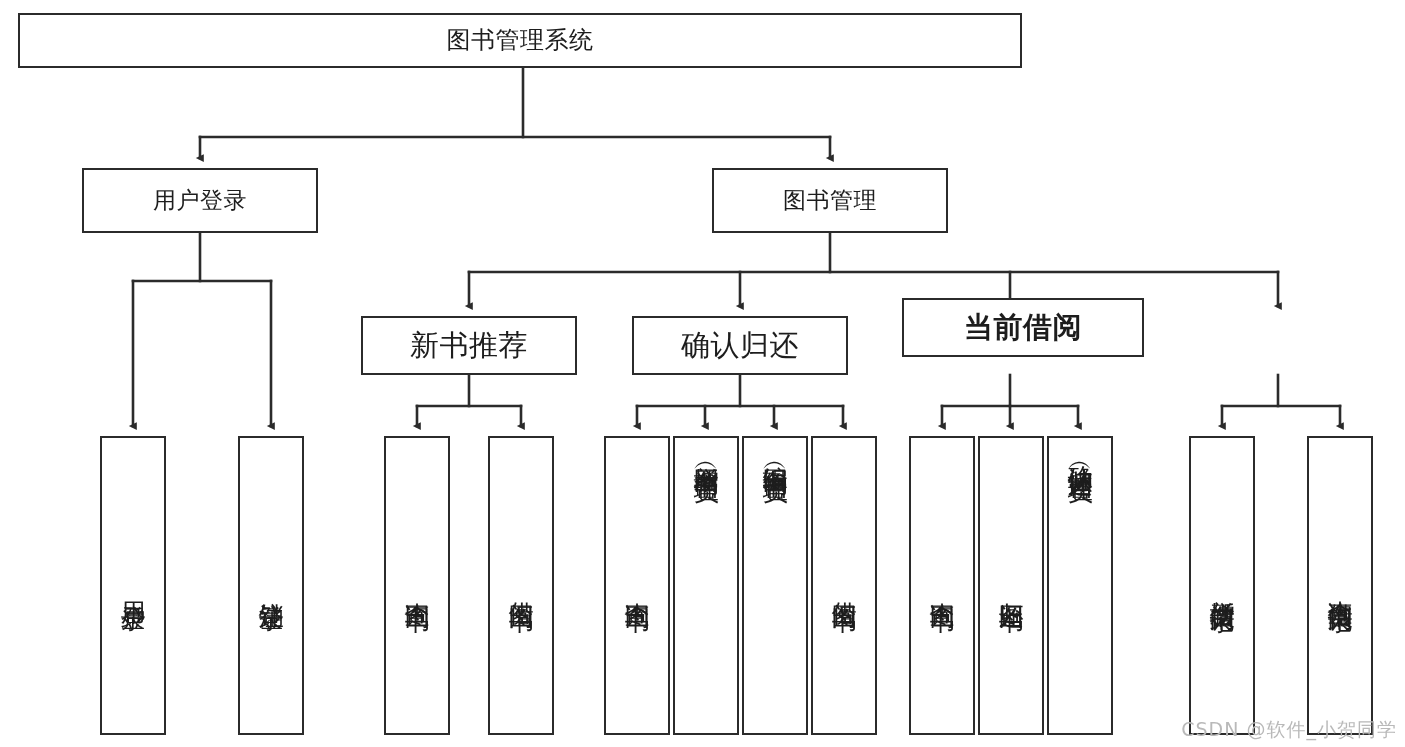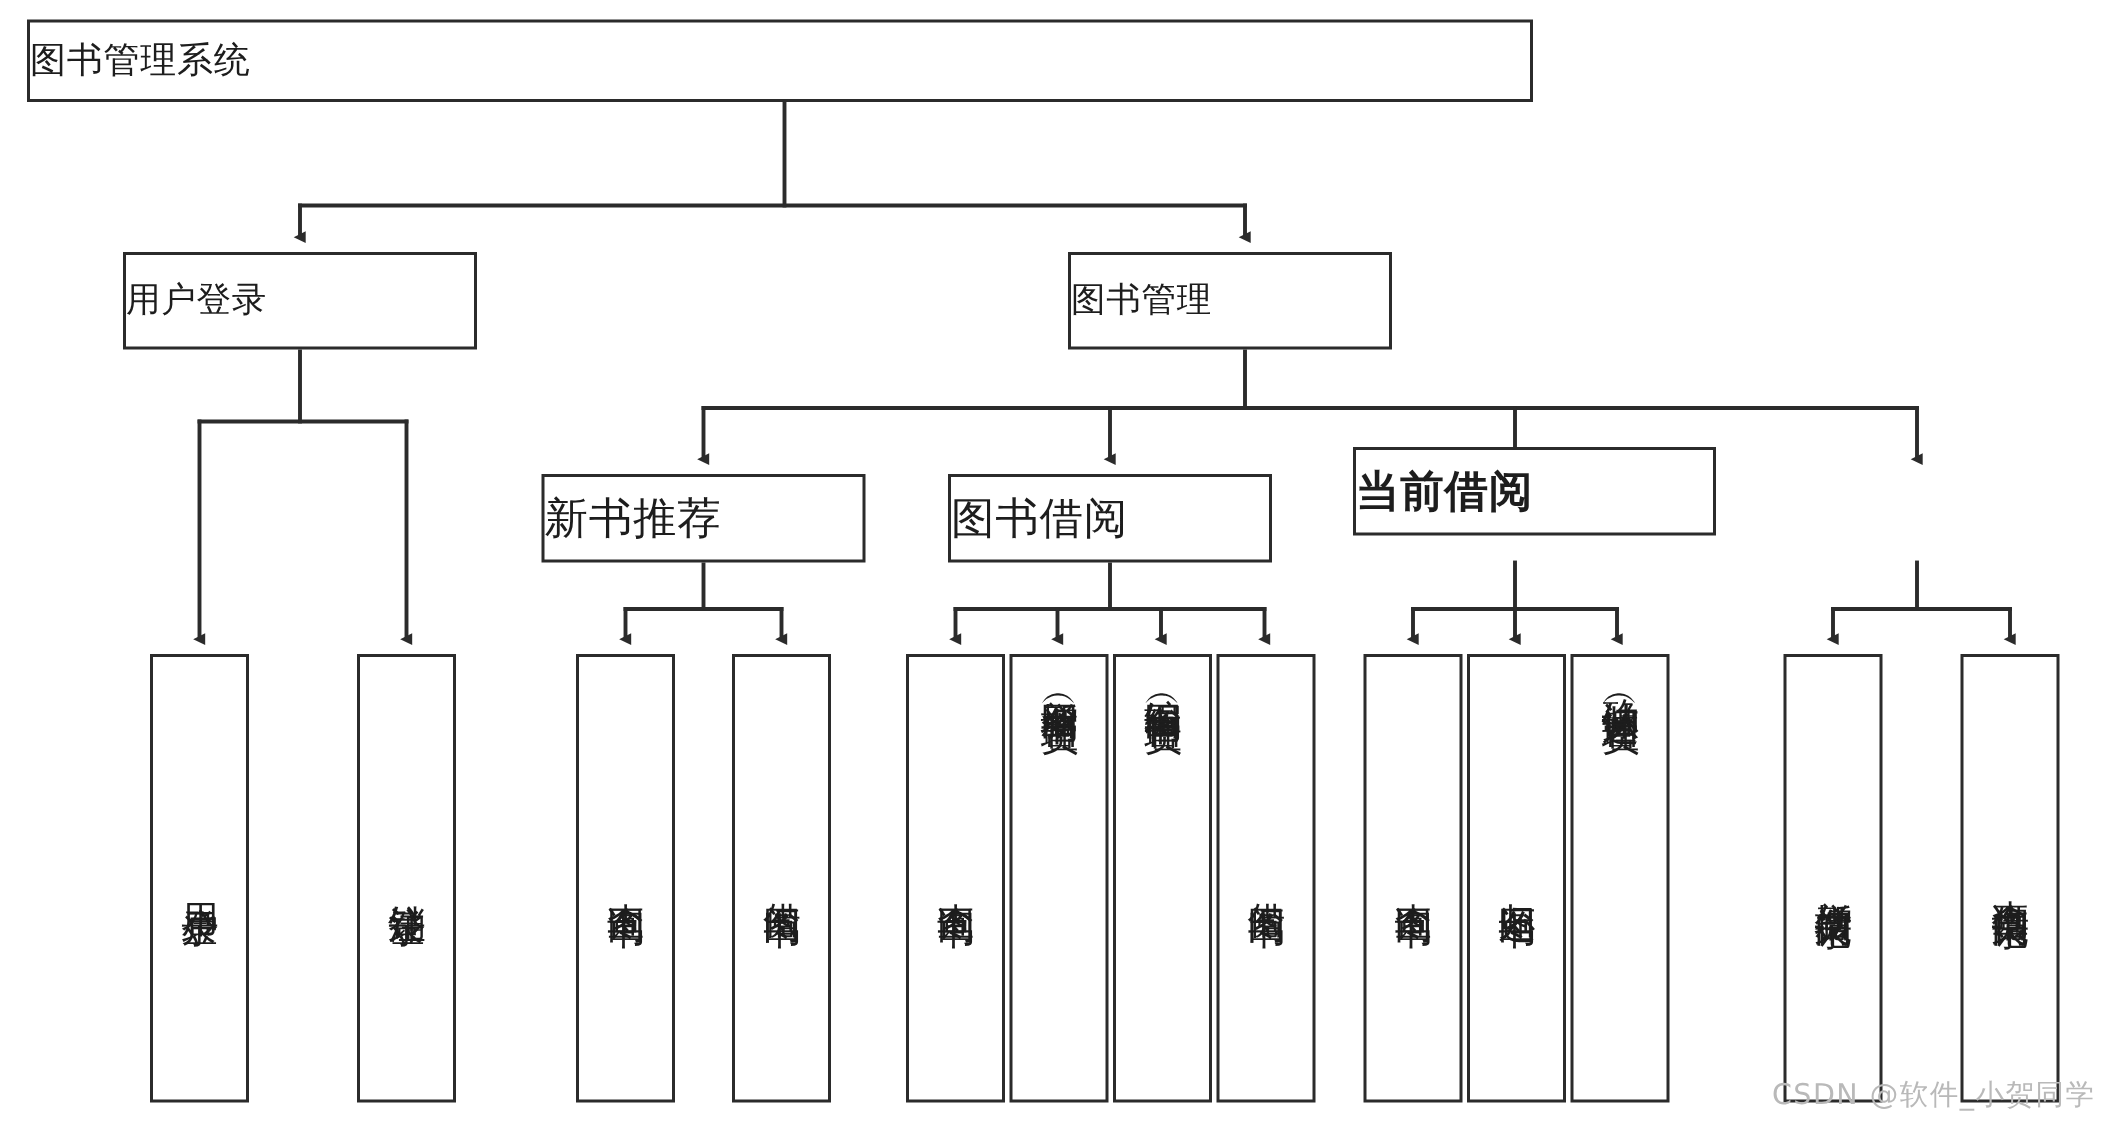--- a/index.html
+++ b/index.html
@@ -27,20 +27,21 @@
     pointer-events: none;
   }
   .node {
     position: absolute;
     box-sizing: border-box;
     border: 2px solid #2b2b2b;
     background: #ffffff;
     color: #1d1d1d;
     display: flex;
     align-items: center;
+    justify-content: center;
     z-index: 2;
   }
   .node .label {
     font-size: 23px;
     line-height: 1.05;
     letter-spacing: 0.5px;
     white-space: nowrap;
     color: #1d1d1d;
   }
   .node.root .label { font-size: 24px; }
@@ -135,29 +136,29 @@
     </g>
   </svg>
 
   <div class="node root" style="left:18px; top:13px; width:1004px; height:55px;">
     <span class="label">图书管理系统</span>
   </div>
 
   <div class="node level1" style="left:82px; top:168px; width:236px; height:65px;">
     <span class="label">用户登录</span>
   </div>
-  <div class="node level1" style="left:712px; top:168px; width:216px; height:65px;">
+  <div class="node level1" style="left:712px; top:168px; width:236px; height:65px;">
     <span class="label">图书管理</span>
   </div>
 
   <div class="node level2" style="left:361px; top:316px; width:216px; height:59px;">
     <span class="label">新书推荐</span>
   </div>
   <div class="node level2" style="left:632px; top:316px; width:216px; height:59px;">
-    <span class="label">图书借阅</span>
+    <span class="label">确认归还</span>
   </div>
   <div class="node level2" style="left:902px; top:298px; width:242px; height:59px;font-weight:bold;">
     <span class="label">当前借阅</span>
   </div>
 
   <div class="node leaf" style="left:100px; top:436px; width:66px; height:299px;">
     <span class="label">用户登录</span>
   </div>
   <div class="node leaf" style="left:238px; top:436px; width:66px; height:299px;">
     <span class="label">注销登录</span>

